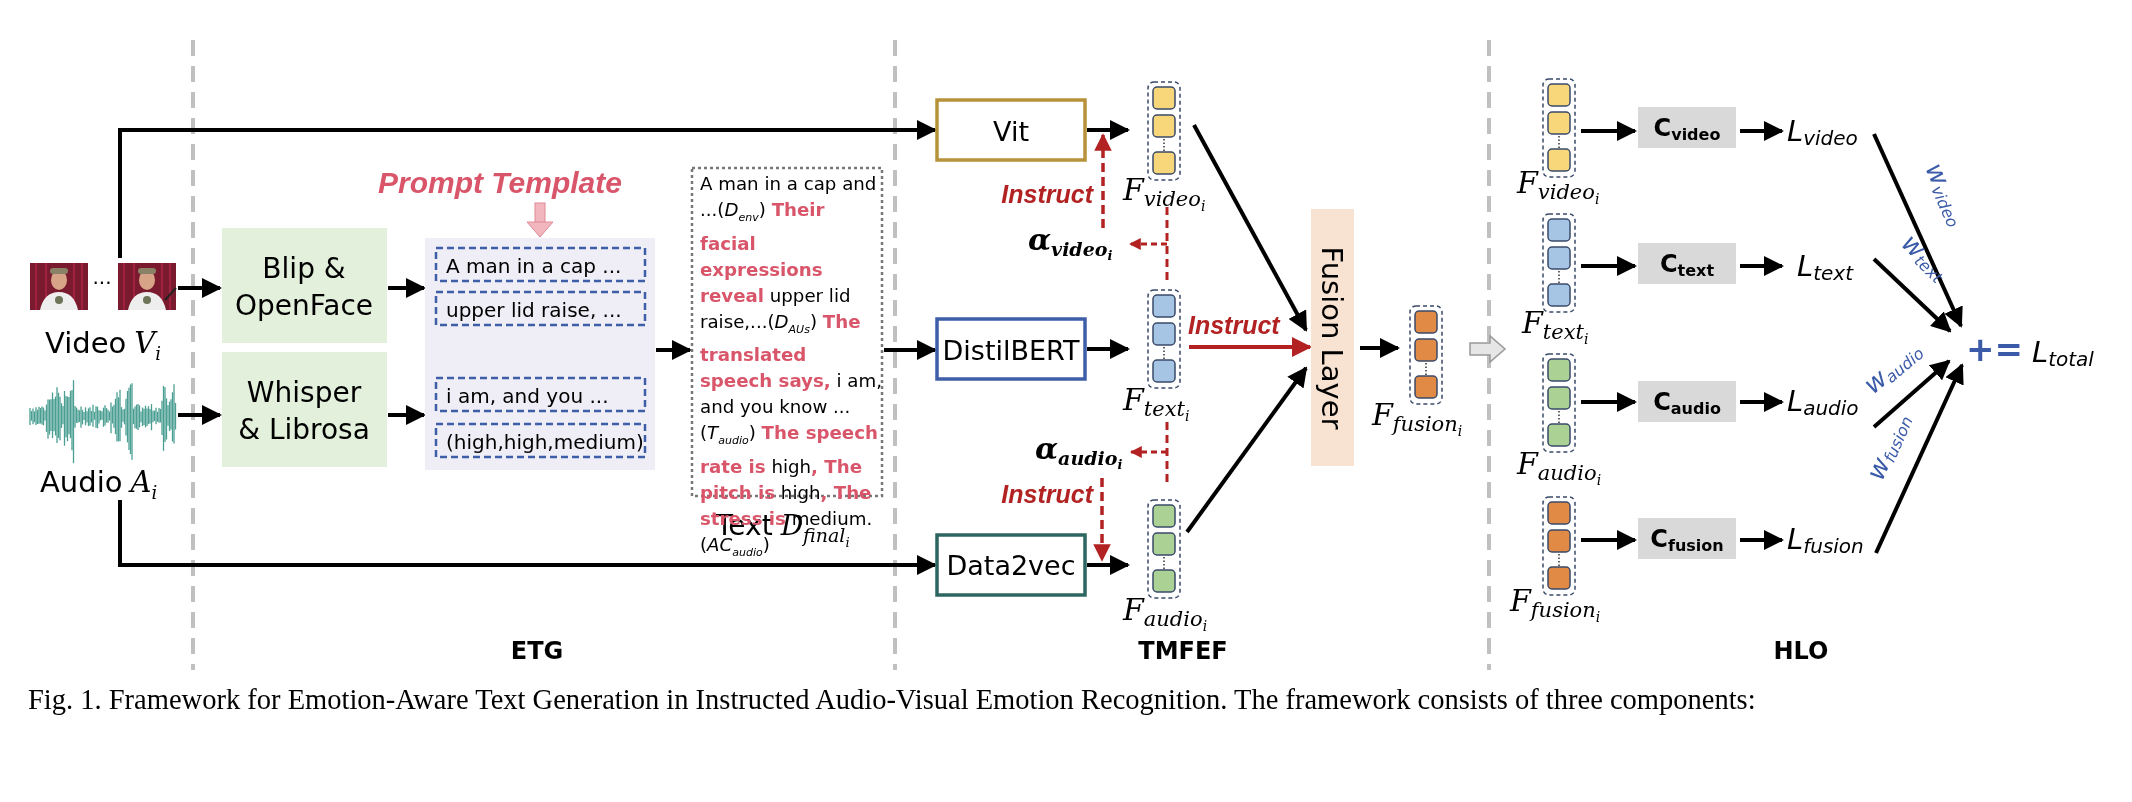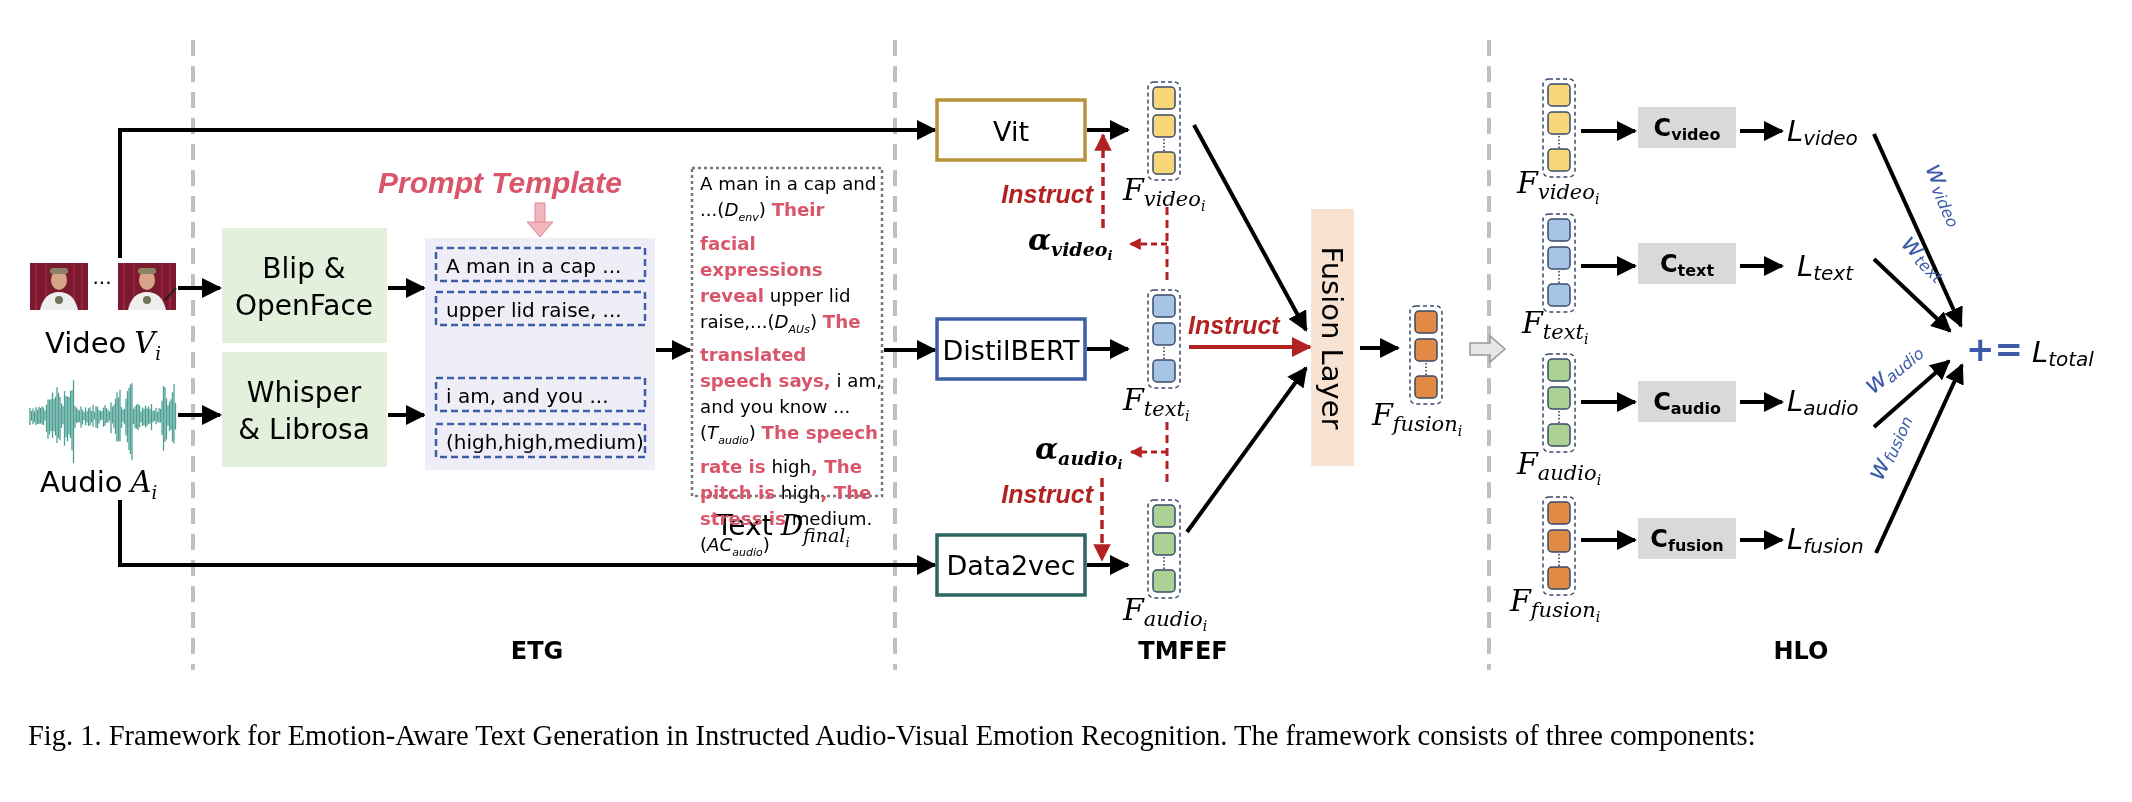--- a/index.html
+++ b/index.html
@@ -4,21 +4,21 @@
 <style>
   html, body { margin:0; padding:0; background:#ffffff; }
   body { width:2132px; height:802px; position:relative; overflow:hidden; font-family:"DejaVu Sans", sans-serif; }
   svg#diagram { position:absolute; left:0; top:0; }
   .t { font-family:"DejaVu Sans", sans-serif; fill:#000; }
   .math { font-family:"DejaVu Serif", serif; font-style:italic; fill:#000; }
   .red-b { font-family:"Liberation Sans", sans-serif; font-weight:bold; font-style:italic; fill:#b22222; }
   .pink-b { font-family:"Liberation Sans", sans-serif; font-weight:bold; font-style:italic; fill:#d9556a; }
   .blue-i { font-family:"DejaVu Sans", sans-serif; font-style:italic; fill:#3b5ba9; }
   .sec { font-family:"DejaVu Sans", sans-serif; font-weight:bold; font-size:24px; fill:#000; }
-  #caption { position:absolute; left:28px; top:718px; width:2080px; font-family:"Liberation Serif", serif; font-size:28.5px; line-height:36px; color:#000; text-align:justify; }
+  #caption { position:absolute; left:28px; top:682px; width:2080px; font-family:"Liberation Serif", serif; font-size:28.5px; line-height:36px; color:#000; text-align:justify; }
   #caption .line { display:block; white-space:nowrap; }
   .dtext { position:absolute; left:700px; top:171px; width:182px; font-family:"DejaVu Sans", sans-serif; font-size:18.2px; line-height:26px; color:#000; }
   .dtext .hl { color:#d9556a; font-weight:bold; }
   .dtext sub { font-size:11px; font-style:italic; }
   .dtext i { font-style:italic; }
 </style>
 </head>
 <body>
 
 <svg id="diagram" width="2132" height="700" viewBox="0 0 2132 700" xmlns="http://www.w3.org/2000/svg">

